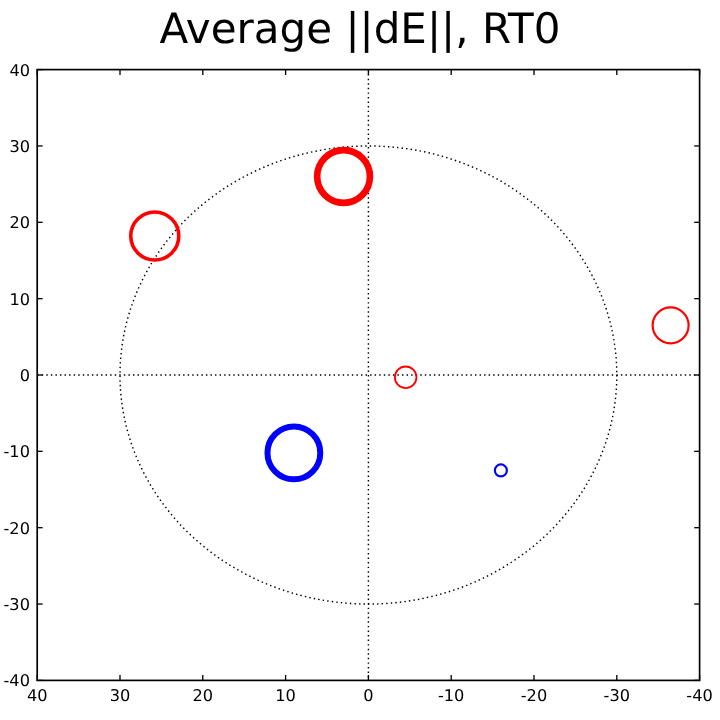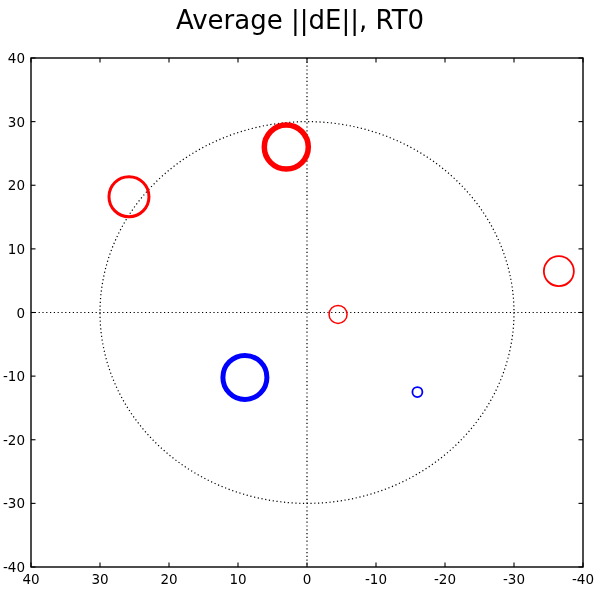--- a/index.html
+++ b/index.html
@@ -14,21 +14,21 @@
     background: #ffffff;
     font-family: "DejaVu Sans", "Liberation Sans", sans-serif;
     overflow: hidden;
   }
   #chart-title {
     position: absolute;
     left: 0;
     top: 4px;
     width: 600px;
     text-align: center;
-    font-size: 26px;
+    font-size: 35px;
     color: #000000;
     line-height: 1.25;
     white-space: nowrap;
   }
   #plot-svg {
     position: absolute;
     left: 0;
     top: 0;
   }
   .tick-label {

